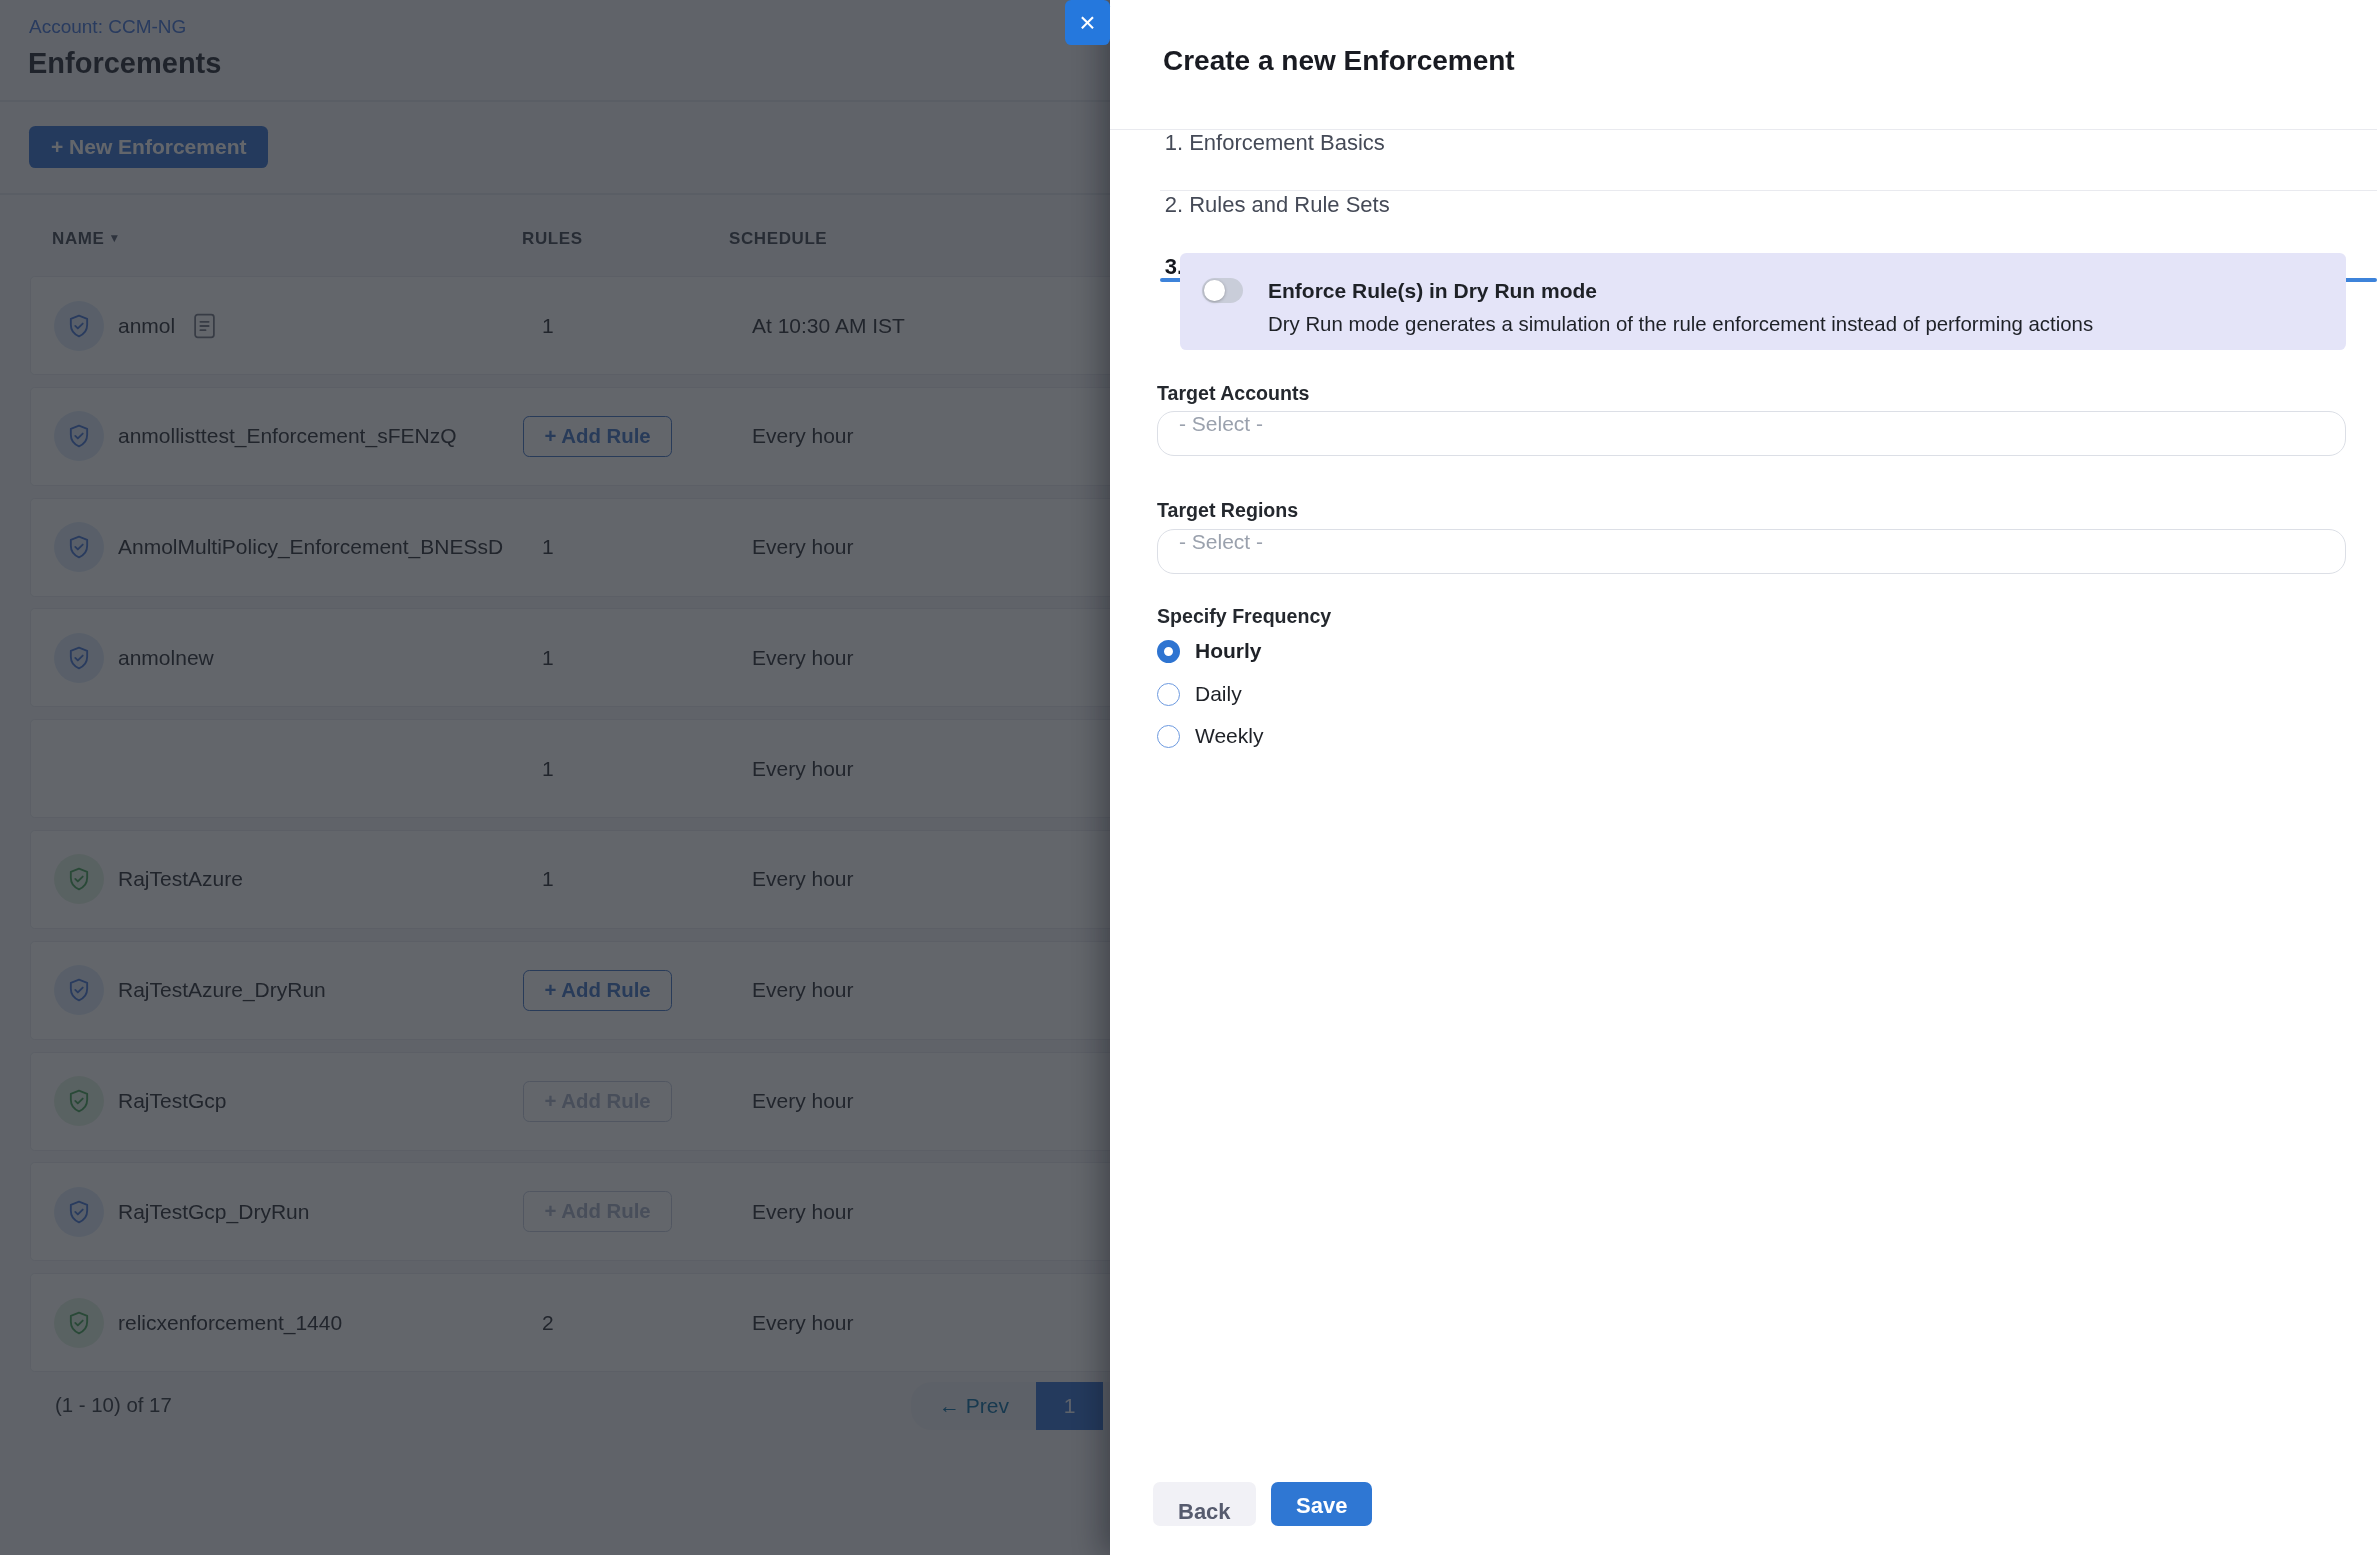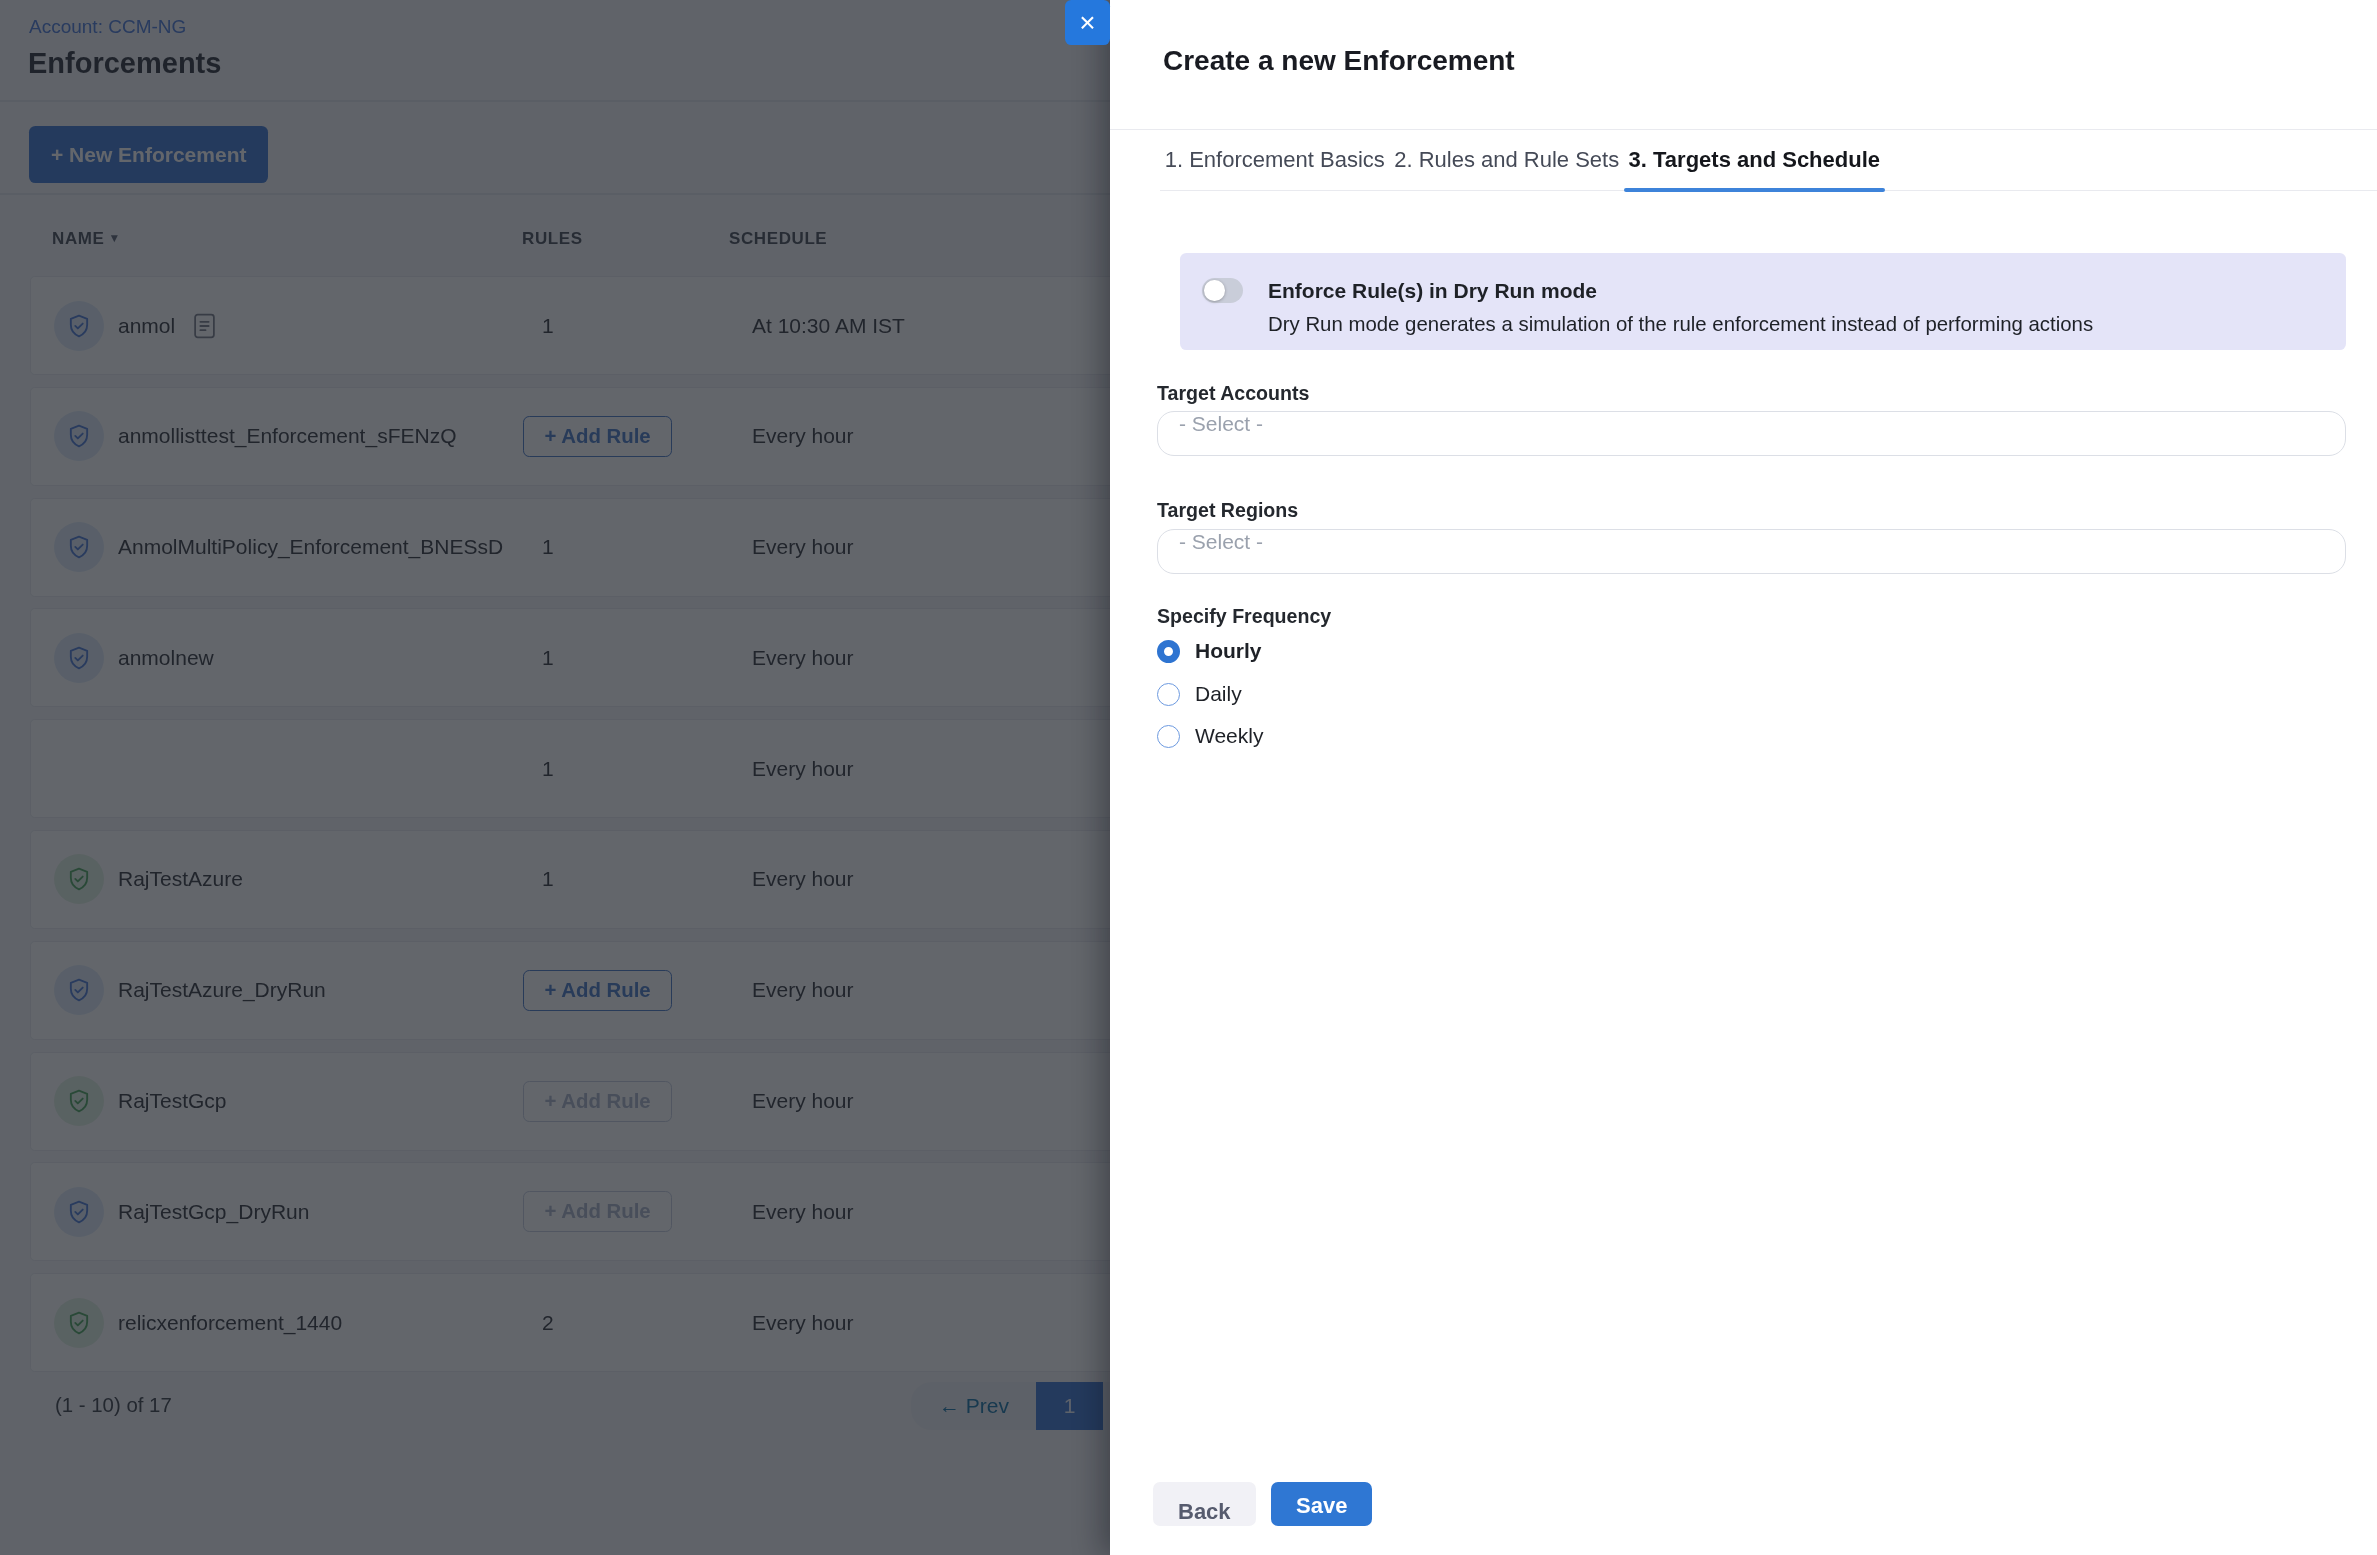--- a/index.html
+++ b/index.html
@@ -19,21 +19,21 @@
     font-size:19px; color:#3c6fd6; cursor:pointer;
   }
   .page-title {
     position:absolute; left:28px; top:47px;
     font-size:29px; font-weight:700; color:#1d2029;
   }
   .hdiv { position:absolute; left:0; right:0; height:1.6px; background:#e2e4e9; }
   .hdiv.d1 { top:100px; } .hdiv.d2 { top:193px; }
 
   .new-btn {
-    position:absolute; left:29px; top:126px; height:57px;
+    position:absolute; left:29px; top:126px; height:42px;
     display:inline-flex; align-items:center;
     padding:0 22px; border:none; border-radius:6.3px;
     background:#2e6cd0; color:#fff;
     font-family:inherit; font-size:21px; font-weight:700; cursor:pointer;
   }
 
   .thead { position:absolute; top:229px; left:0; right:0; height:35px; }
   .th {
     position:absolute; top:0; font-size:17px; font-weight:700;
     letter-spacing:0.6px; color:#373d49; display:flex; align-items:center; gap:4px;
@@ -98,21 +98,21 @@
     color:#fff; font-size:28px; line-height:1; cursor:pointer;
     display:flex; align-items:center; justify-content:center; font-family:inherit;
   }
   .drawer-title {
     position:absolute; left:53px; top:45px;
     font-size:28px; font-weight:700; color:#191b22;
   }
   .tabs-topline { position:absolute; top:129px; left:0; right:0; height:0.8px; background:#e9eaef; }
   .tabs {
     position:absolute; top:130px; left:50px; right:0; height:61px;
-    display:flex; align-items:stretch; border-bottom:1.6px solid #e9eaef;
+    display:flex; align-items:stretch; gap:36px; border-bottom:1.6px solid #e9eaef;flex-direction:column;
   }
   .tab {
     display:flex; align-items:center; position:relative; padding:0 4.7px;
     font-size:22px; color:#454a57; cursor:pointer; white-space:nowrap;
   }
   .tab.active { color:#15171c; font-weight:700; }
   .tab.active::after {
     content:""; position:absolute; left:0; right:0; bottom:-1.6px; height:3.9px;
     background:#3d83da; border-radius:2.4px;
   }

